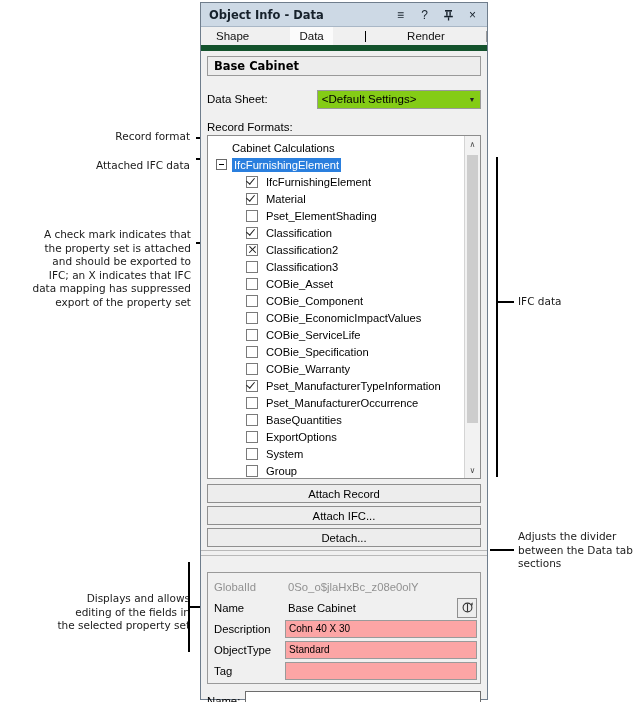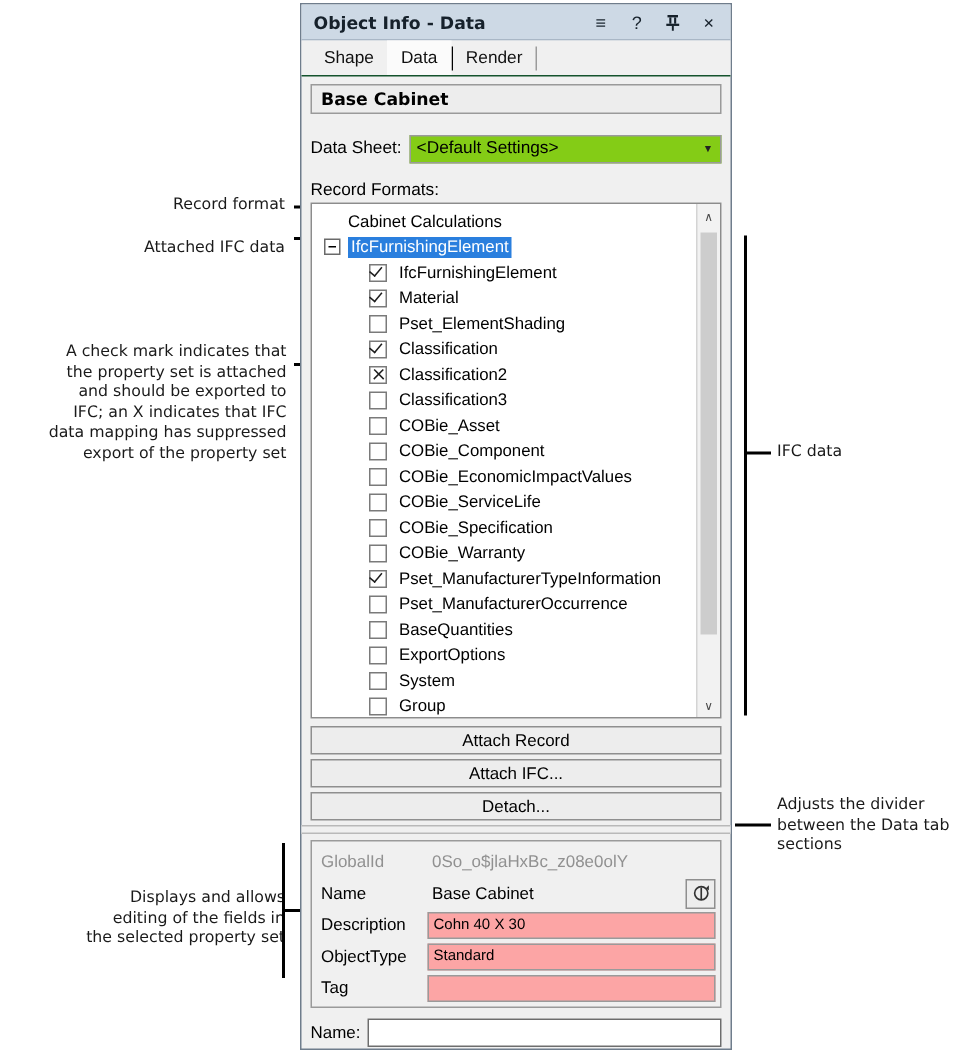--- a/index.html
+++ b/index.html
@@ -73,22 +73,23 @@
     cursor: default;
   }
 
   
   .tabstrip {
     height: 24px;
     background: #f0f0f0;
     display: flex;
     align-items: stretch;
     padding-left: 6px;
-    border-bottom: 1px solid #14532d;
-    box-sizing: border-box;
+    border-bottom: 6px solid #14532d;
+    box-sizing: border-box;
+    justify-content: space-between;
   }
   .tab {
     display: flex; align-items: center;
     padding: 0 9px;
     font-size: 11.5px;
     color: #111111;
     position: relative;
   }
   .tab.active {
     background: #fbfbfb;
@@ -118,20 +119,21 @@
     font-size: 11.5px;
     font-family: "DejaVu Sans", sans-serif;
     box-sizing: border-box;
   }
 
   .row-datasheet {
     display: flex;
     align-items: center;
     margin-top: 7px;
     height: 32px;
+    gap: 44px;
   }
   .row-datasheet .lbl {
     font-size: 11.5px;
     margin-right: 5px;
   }
   .combo {
     flex: 1;
     height: 19px;
     background: #84cc16;
     border: 1px solid #9a9a9a;
@@ -283,21 +285,21 @@
   .divider {
     height: 4px;
     margin: 2px -6px 0 -6px;
     background: #f0f0f0;
     border-top: 1px solid #b9b9b9;
     border-bottom: 1px solid #b9b9b9;
   }
 
   
   .propgrid {
-    margin-top: 4px;
+    margin-top: 16px;
     border: 1px solid #9a9a9a;
     background: #f0f0f0;
     padding: 4px 3px 2px 3px;
     box-sizing: border-box;
     height: 112px;
   }
   .prow {
     display: flex;
     align-items: center;
     height: 19px;

